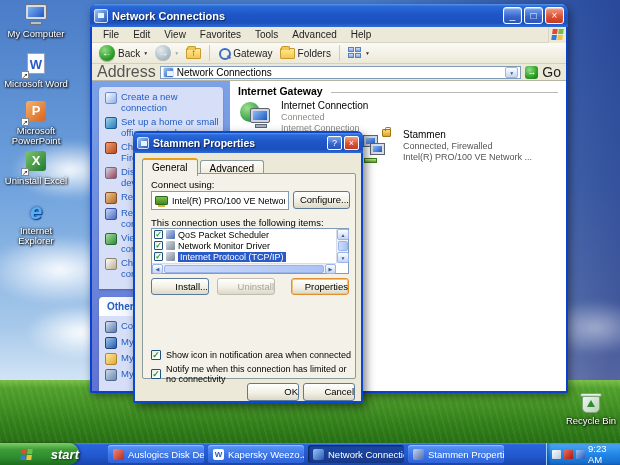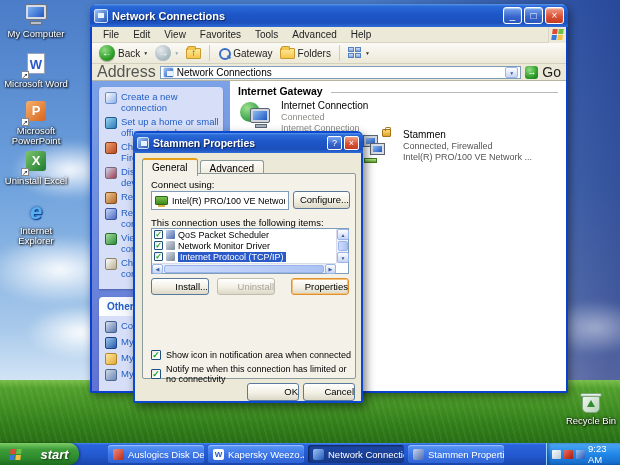--- a/index.html
+++ b/index.html
@@ -143,21 +143,21 @@
   .groupbox{left:8px;top:124px;width:198px;height:46px;border:1px solid #cfc9b3;border-radius:4px;position:absolute;}
   .groupbox .gt{position:absolute;left:8px;top:-6px;background:#f4f2e8;padding:0 3px;font-size:9.5px;color:#3b56a8;}
   .groupbox .gx{position:absolute;left:8px;top:6px;right:5px;font-size:9px;line-height:11px;color:#3a3a3a;}
   .cbrow{position:absolute;display:flex;align-items:center;gap:5px;}
   .cbrow .ct{font-size:9px;color:#000;}
 
   
   #taskbar{left:0;top:443px;width:620px;height:22px;background:linear-gradient(to bottom,#4a8cf2 0%,#2a64dd 8%,#2259d0 55%,#1a46ab 100%);z-index:90;}
   .startbtn{left:0;top:0;width:79px;height:22px;border-radius:0 10px 10px 0;
     background:linear-gradient(to bottom,#7ece66 0%,#3d9c38 30%,#2d8a2d 70%,#1e6c1e 100%);
-    box-shadow:1px 0 3px rgba(0,0,0,.4);display:flex;align-items:center;justify-content:center;gap:18px;color:#fff;}
+    box-shadow:1px 0 3px rgba(0,0,0,.4);display:flex;align-items:center;justify-content:flex-end;gap:18px;color:#fff;}
   .startbtn .st{font-size:13px;font-weight:bold;font-style:italic;text-shadow:1px 1px 2px rgba(0,0,0,.6);}
   .taskbtn{top:2px;height:18px;border-radius:3px;background:linear-gradient(#5b97f5,#3a74e8 55%,#2f63d6);box-shadow:inset 0 1px 1px rgba(255,255,255,.4);
     display:flex;align-items:center;gap:4px;padding:0 5px;color:#fff;font-size:9.5px;overflow:hidden;white-space:nowrap;}
   .taskbtn.active{background:linear-gradient(#1d48a4,#16388a);box-shadow:inset 1px 1px 2px rgba(0,0,0,.5);}
   .tb-ic{width:11px;height:11px;border-radius:2px;flex:none;}
   .tray{left:546px;top:0;width:74px;height:22px;background:linear-gradient(to bottom,#4fa8f4 0%,#2288e8 50%,#1468c8 100%);
     border-left:1px solid #9cd0ff;box-shadow:inset 2px 0 3px rgba(0,0,30,.3);display:flex;align-items:center;gap:3px;padding:0 5px;color:#fff;}
   .tray .time{margin-left:auto;font-size:9.5px;}
   .tray-ic{width:9px;height:9px;border-radius:1px;flex:none;}
 </style>

